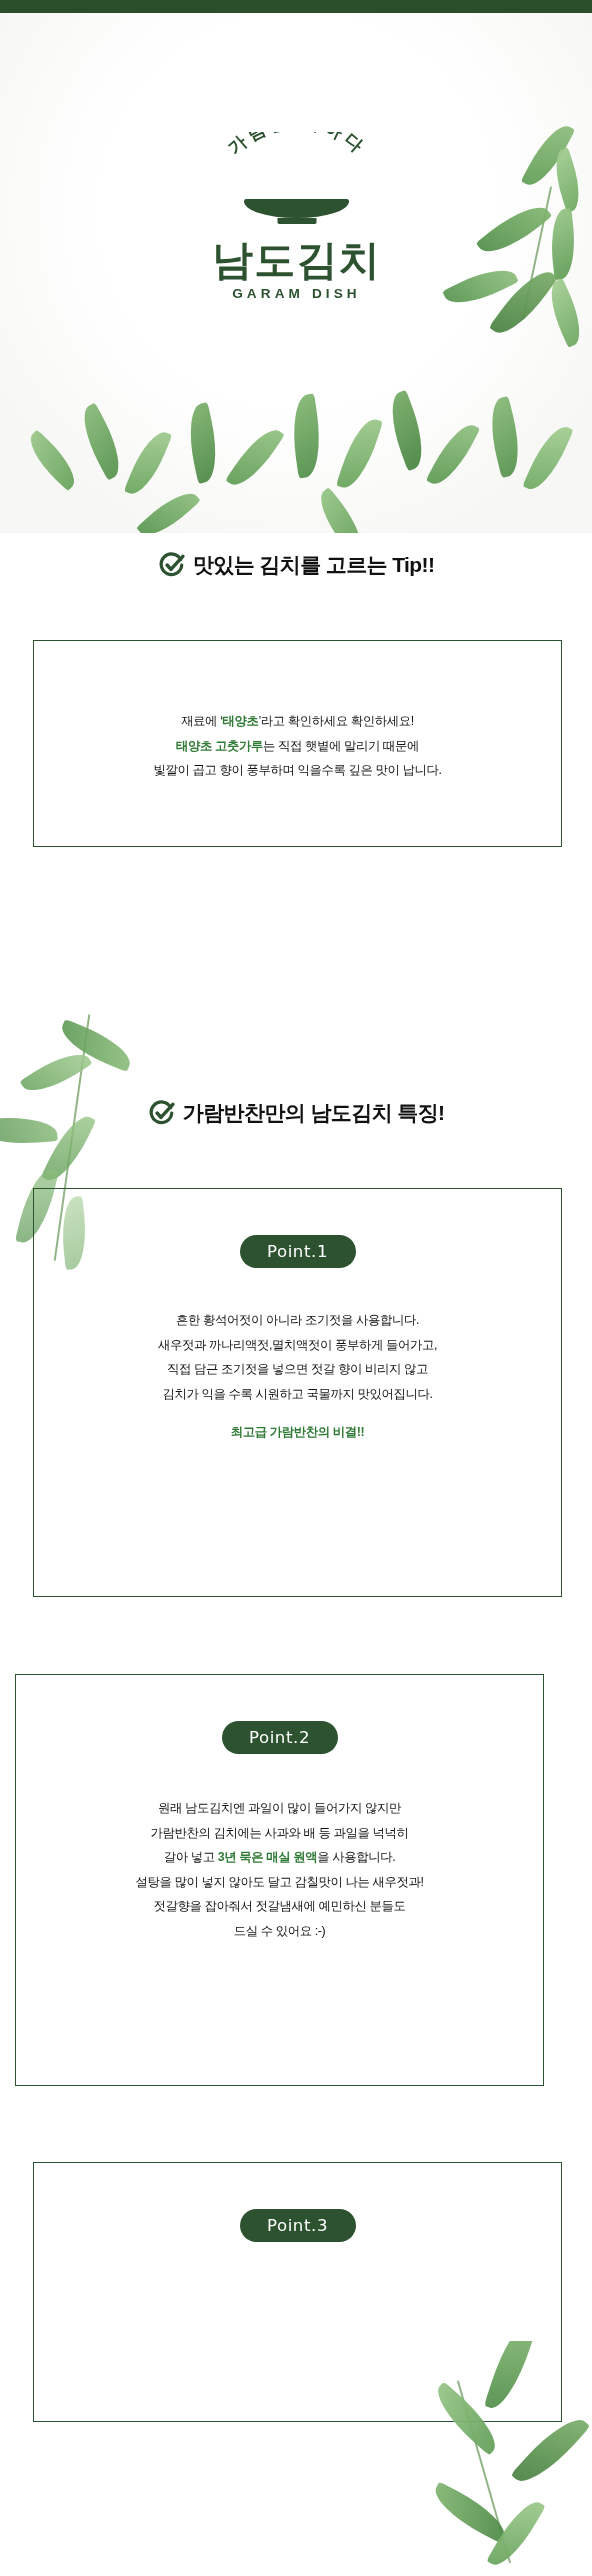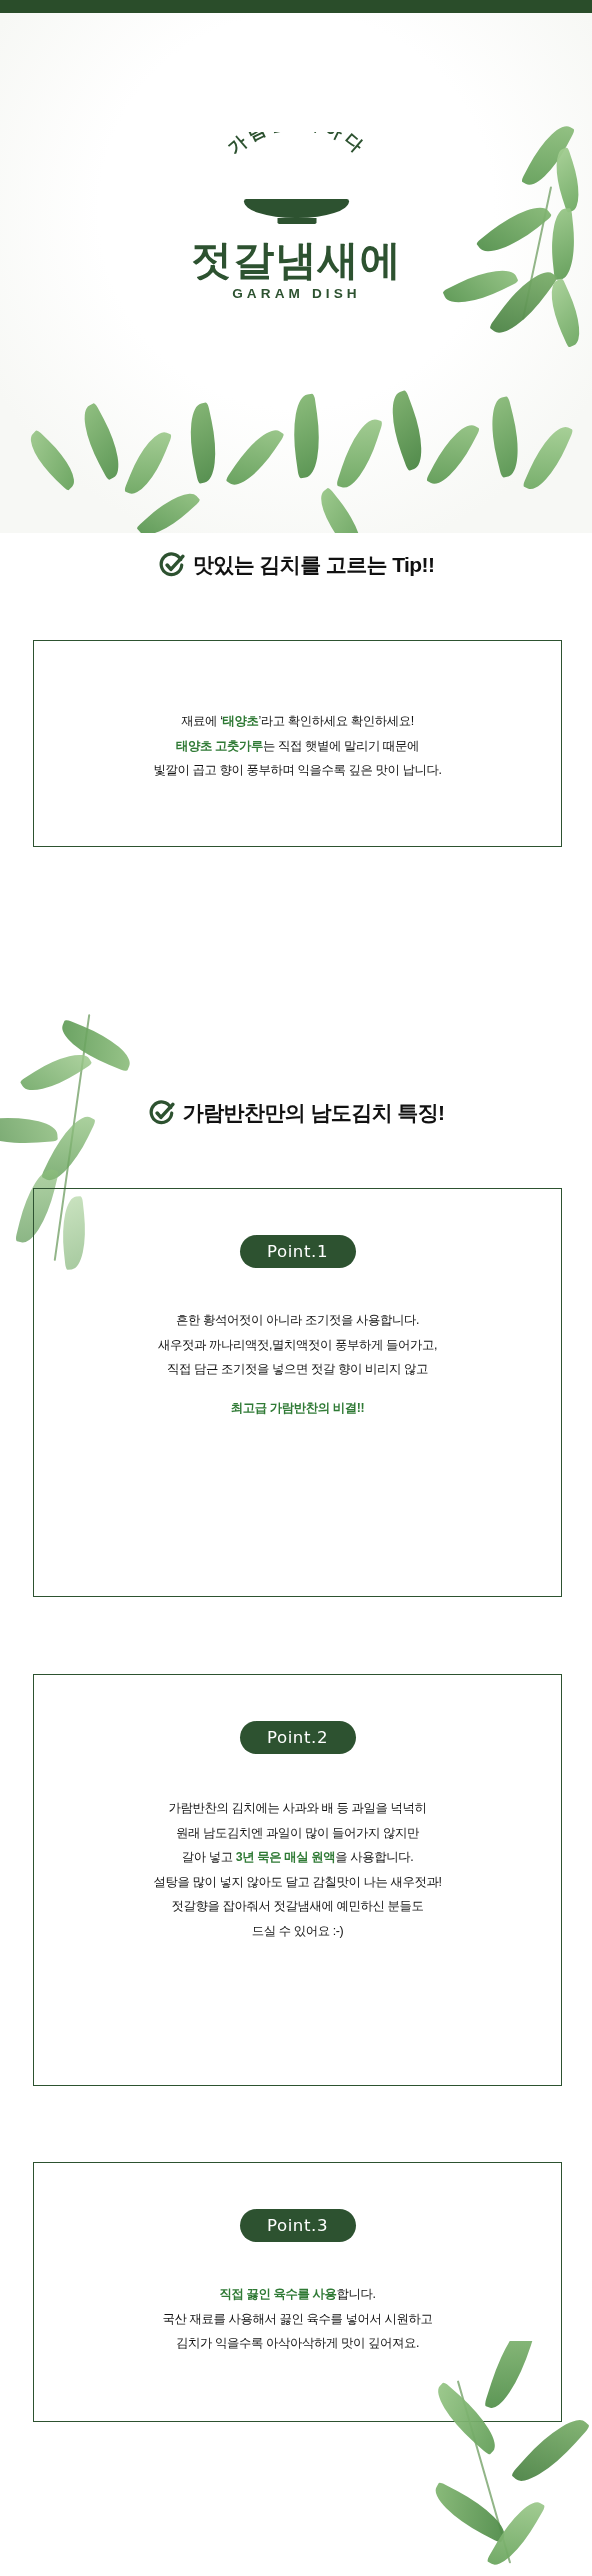--- a/index.html
+++ b/index.html
@@ -209,21 +209,21 @@
       <text font-family="'Liberation Sans', sans-serif" font-size="30" font-weight="700" fill="#2d5230" letter-spacing="7">
         <textPath href="#arcpath" startOffset="50%" text-anchor="middle">가람을 더하다</textPath>
       </text>
     </svg>
 
     <div class="bowl">
       <div class="bowl-body"></div>
       <div class="bowl-foot"></div>
     </div>
 
-    <div class="brand-ko">젓갈냄새에</div>
+    <div class="brand-ko">남도김치</div>
     <div class="brand-en">GARAM DISH</div>
   </div>
 </div>
 
 <div class="sec-head" style="top:551px;">
   <svg class="check-icon" viewBox="0 0 48 48">
     <path d="M40 14 A19 19 0 1 0 42 24" fill="none" stroke="#2d5230" stroke-width="6" stroke-linecap="round"></path>
     <path d="M15 24 L22 32 L44 8" fill="none" stroke="#2d5230" stroke-width="6.5" stroke-linecap="round" stroke-linejoin="round"></path>
   </svg>
   <span class="title">맛있는 김치를 고르는 Tip!!</span>
@@ -254,43 +254,39 @@
   </svg>
   <span class="title">가람반찬만의 남도김치 특징!</span>
 </div>
 
 <div class="box thick" style="left:33px; top:1188px; width:529px; height:409px;">
   <div class="pill" style="top:46px;">Point.1</div>
   <div class="box-inner" style="top:119px;">
     <div class="body-line"><span>흔한 황석어젓이 아니라 조기젓을 사용합니다.</span></div>
     <div class="body-line"><span>새우젓과 까나리액젓,멸치액젓이 풍부하게 들어가고,</span></div>
     <div class="body-line"><span>직접 담근 조기젓을 넣으면 젓갈 향이 비리지 않고</span></div>
+    <div class="body-line"><span>김치가 익을 수록 시원하고 국물까지 맛있어집니다.</span></div>
     <div class="closing">최고급 가람반찬의 비결!!</div>
   </div>
 </div>
 
-<div class="box thick" style="left:33px; top:1674px; width:529px; height:412px;">
+<div class="box thick" style="left:15px; top:1674px; width:529px; height:412px;">
   <div class="pill" style="top:46px;">Point.2</div>
   <div class="box-inner" style="top:121px;">
+    <div class="body-line"><span>원래 남도김치엔 과일이 많이 들어가지 않지만</span></div>
     <div class="body-line"><span>가람반찬의 김치에는 사과와 배 등 과일을 넉넉히</span></div>
-    <div class="body-line"><span>원래 남도김치엔 과일이 많이 들어가지 않지만</span></div>
     <div class="body-line"><span>갈아 넣고 </span><span class="hl">3년 묵은 매실 원액</span><span>을 사용합니다.</span></div>
     <div class="body-line"><span>설탕을 많이 넣지 않아도 달고 감칠맛이 나는 새우젓과!</span></div>
     <div class="body-line"><span>젓갈향을 잡아줘서 젓갈냄새에 예민하신 분들도</span></div>
     <div class="body-line"><span>드실 수 있어요 :-)</span></div>
   </div>
 </div>
 
 <div class="box thick" style="left:33px; top:2162px; width:529px; height:260px;">
   <div class="pill" style="top:46px;">Point.3</div>
-  <div class="box-inner" style="top:119px;">
-    <div class="body-line"><span class="hl">직접 끓인 육수를 사용</span><span>합니다.</span></div>
-    <div class="body-line"><span>국산 재료를 사용해서 끓인 육수를 넣어서 시원하고</span></div>
-    <div class="body-line"><span>김치가 익을수록 아삭아삭하게 맛이 깊어져요.</span></div>
-  </div>
 </div>
 
 <div style="position:absolute;left:356px;top:2341px;width:237px;height:235px;overflow:hidden;">
   <div class="stem" style="left:127px;top:36px;width:1.8px;height:190px;transform:rotate(-16deg);"></div>
   <div class="leaf" style="left:142px;top:-24px;width:26px;height:95px;background:linear-gradient(160deg,#8cbd7b,#4f8d48);transform:rotate(18deg);"></div>
   <div class="leaf" style="left:98px;top:36px;width:25px;height:83px;background:linear-gradient(160deg,#9ac889,#5f9c55);transform:rotate(-48deg);"></div>
   <div class="leaf" style="left:181px;top:65px;width:27px;height:89px;background:linear-gradient(160deg,#7fb26e,#477f41);transform:rotate(42deg);"></div>
   <div class="leaf" style="left:101px;top:130px;width:26px;height:83px;background:linear-gradient(160deg,#86b975,#4a8744);transform:rotate(-62deg);"></div>
   <div class="leaf" style="left:148px;top:154px;width:24px;height:77px;background:linear-gradient(160deg,#a0cb8f,#66a25a);transform:rotate(30deg);"></div>
 </div>

